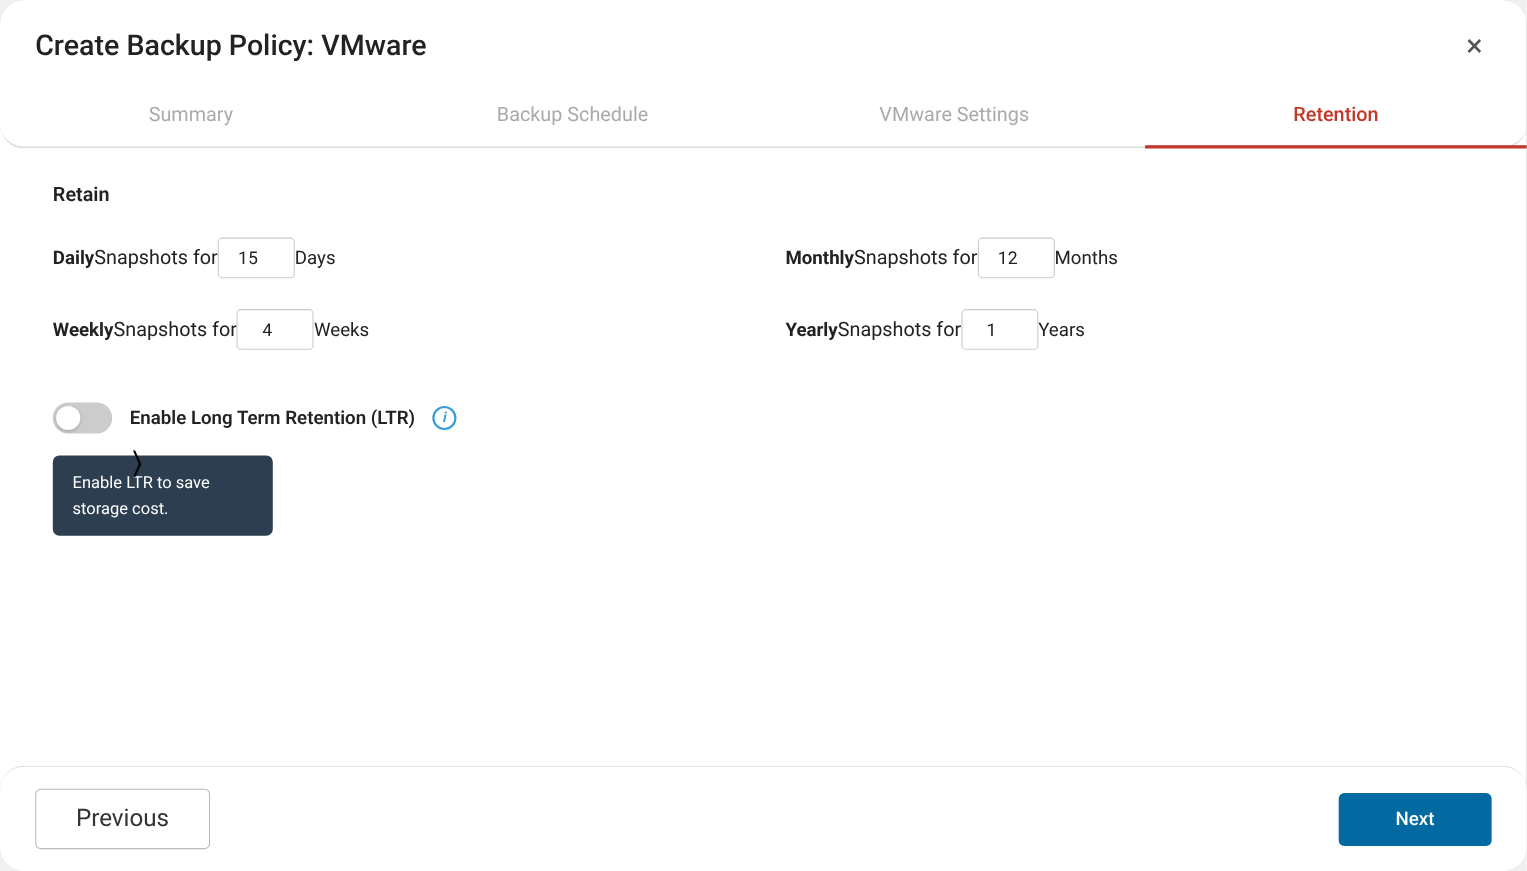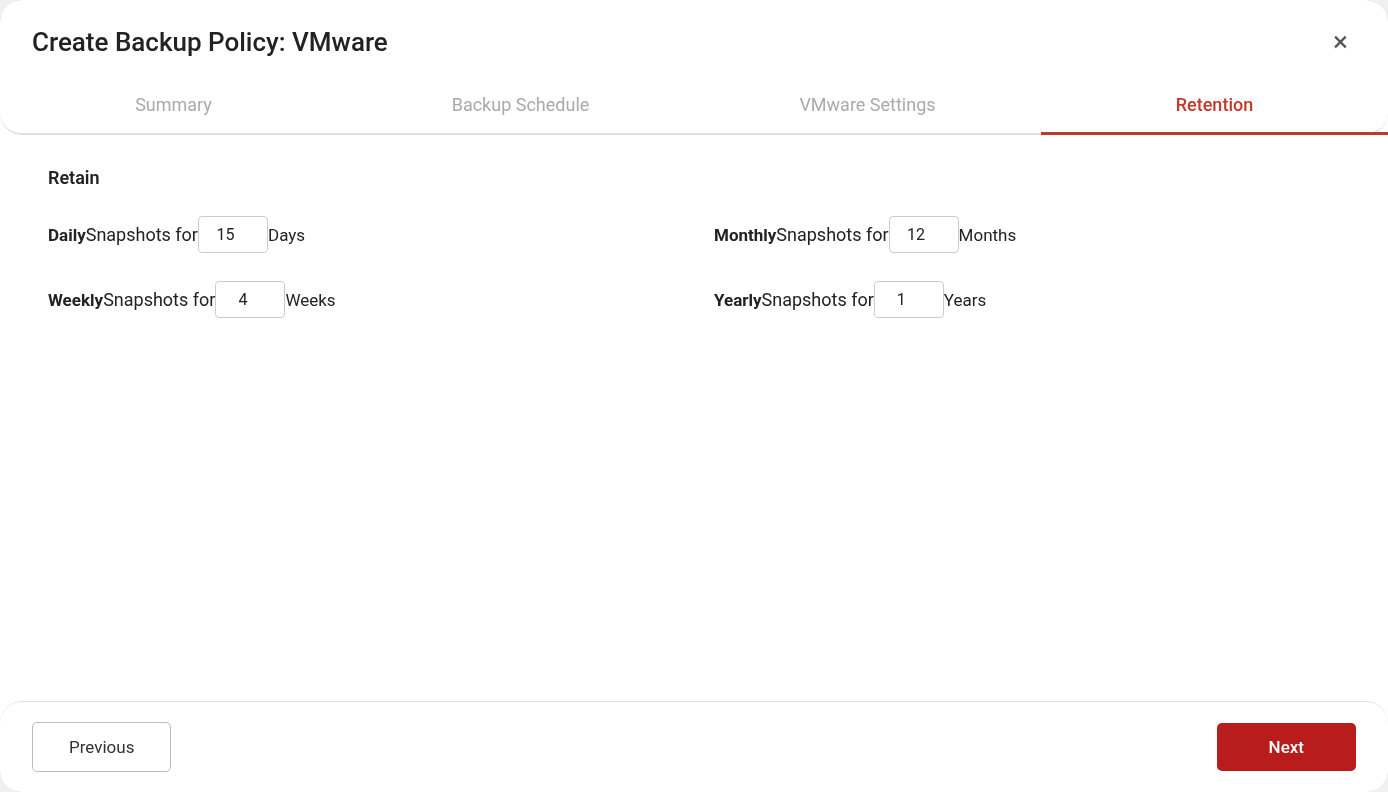--- a/index.html
+++ b/index.html
@@ -250,28 +250,28 @@
       padding: 20px 32px;
       border-top: 1px solid #e0e0e0;
       background: #fff;
     }
 
     .btn-previous {
       background: #fff;
       border: 1.5px solid #bbb;
       border-radius: 5px;
       padding: 14px 36px;
-      font-size: 17px;
+      font-size: 22px;
       cursor: pointer;
       color: #333;
       font-weight: 400;
     }
 
     .btn-next {
-      background: #b91c1c;
+      background: #0369a1;
       border: none;
       border-radius: 5px;
       padding: 14px 52px;
       font-size: 17px;
       cursor: pointer;
       color: #fff;
       font-weight: 500;
     }
   </style>
 </head>
@@ -321,20 +321,32 @@
 
         <div class="retention-row">
           <span class="retention-label-bold">Yearly</span>
           <span class="retention-label-normal">Snapshots for</span>
           <input class="retention-input" type="number" value="1" style="">
           <span class="retention-unit">Years</span>
         </div>
 
       </div>
 
+      <div class="ltr-section">
+        <label class="toggle-wrapper">
+          <input type="checkbox" style="">
+          <span class="toggle-slider"></span>
+        </label>
+        <span class="ltr-label">Enable Long Term Retention (LTR)</span>
+        <span class="info-icon">i</span>
+
+        <span class="cursor-pointer">〉</span>
+
+        <div class="tooltip">Enable LTR to save storage cost.</div>
+      </div>
 
     </div>
 
     <div class="modal-footer">
       <button class="btn-previous">Previous</button>
       <button class="btn-next">Next</button>
     </div>
 
   </div>
 </div>

